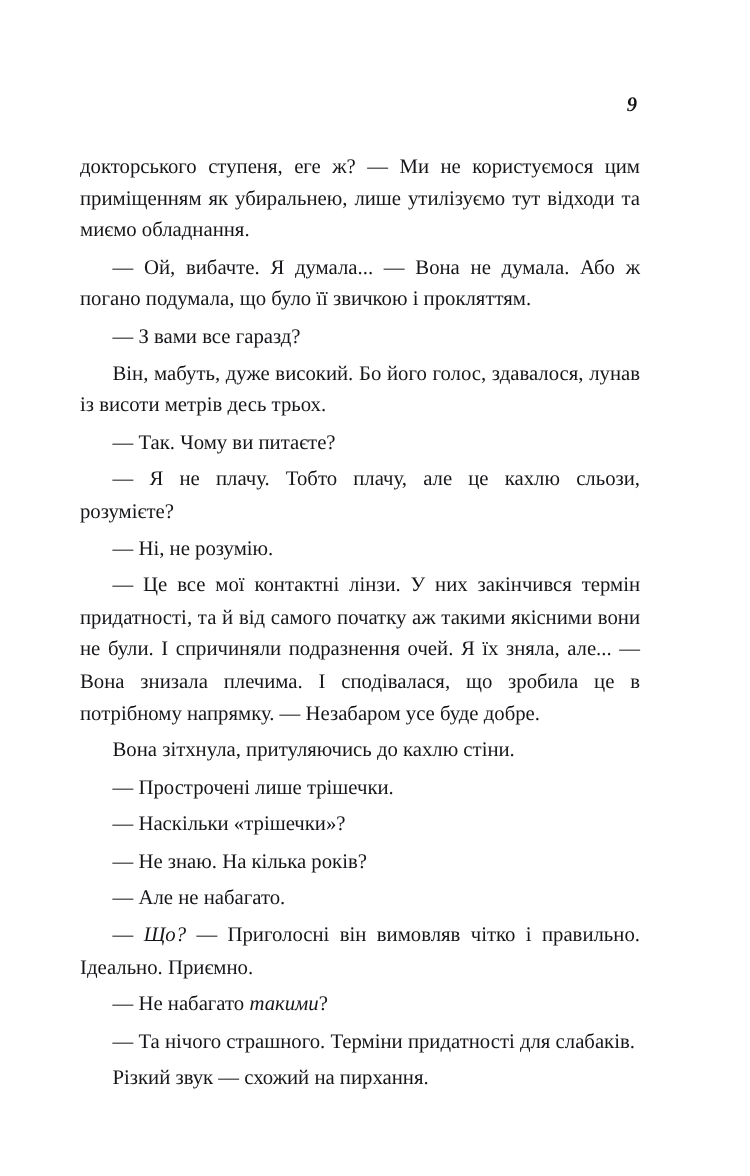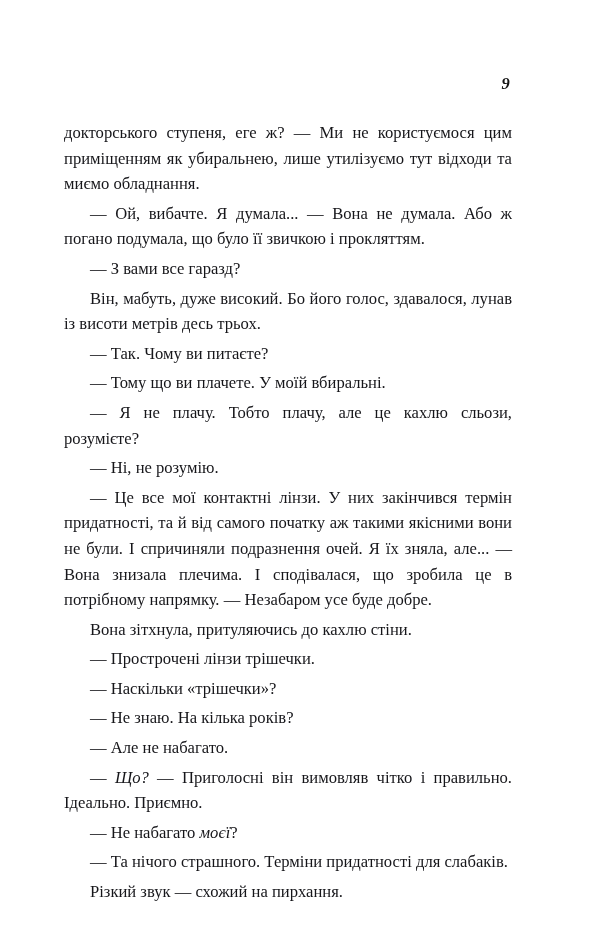--- a/index.html
+++ b/index.html
@@ -62,27 +62,26 @@
 <body>
 
 <div class="page">
   <div class="page-number">9</div>
   <div class="text-block">
       <p class="para">докторського ступеня, еге ж? — Ми не користуємося цим приміщенням як убиральнею, лише утилізуємо тут відходи та миємо обладнання.</p>
       <p class="para indent">— Ой, вибачте. Я думала... — Вона не думала. Або ж погано подумала, що було її звичкою і прокляттям.</p>
       <p class="para indent">— З вами все гаразд?</p>
       <p class="para indent">Він, мабуть, дуже високий. Бо його голос, здавалося, лунав із висоти метрів десь трьох.</p>
       <p class="para indent">— Так. Чому ви питаєте?</p>
-      <p class="para indent">— Тому що ви плачете. У моїй вбиральні.</p>
       <p class="para indent">— Я не плачу. Тобто плачу, але це кахлю сльози, розумієте?</p>
       <p class="para indent">— Ні, не розумію.</p>
       <p class="para indent">— Це все мої контактні лінзи. У них закінчився термін придатності, та й від самого початку аж такими якісними вони не були. І спричиняли подразнення очей. Я їх зняла, але... — Вона знизала плечима. І сподівалася, що зробила це в потрібному напрямку. — Незабаром усе буде добре.</p>
       <p class="para indent">Вона зітхнула, притуляючись до кахлю стіни.</p>
-      <p class="para indent">— Прострочені лінзи трішечки.</p>
+      <p class="para indent">— Прострочені лише трішечки.</p>
       <p class="para indent">— Наскільки «трішечки»?</p>
       <p class="para indent">— Не знаю. На кілька років?</p>
       <p class="para indent">— Але не набагато.</p>
       <p class="para indent">— <em class="it">Що?</em> — Приголосні він вимовляв чітко і правильно. Ідеально. Приємно.</p>
-      <p class="para indent">— Не набагато <em class="it">моєї</em>?</p>
+      <p class="para indent">— Не набагато <em class="it">такими</em>?</p>
       <p class="para indent">— Та нічого страшного. Терміни придатності для слабаків.</p>
       <p class="para indent">Різкий звук — схожий на пирхання.</p>
     </div>
 </div>
 
 </body></html>

